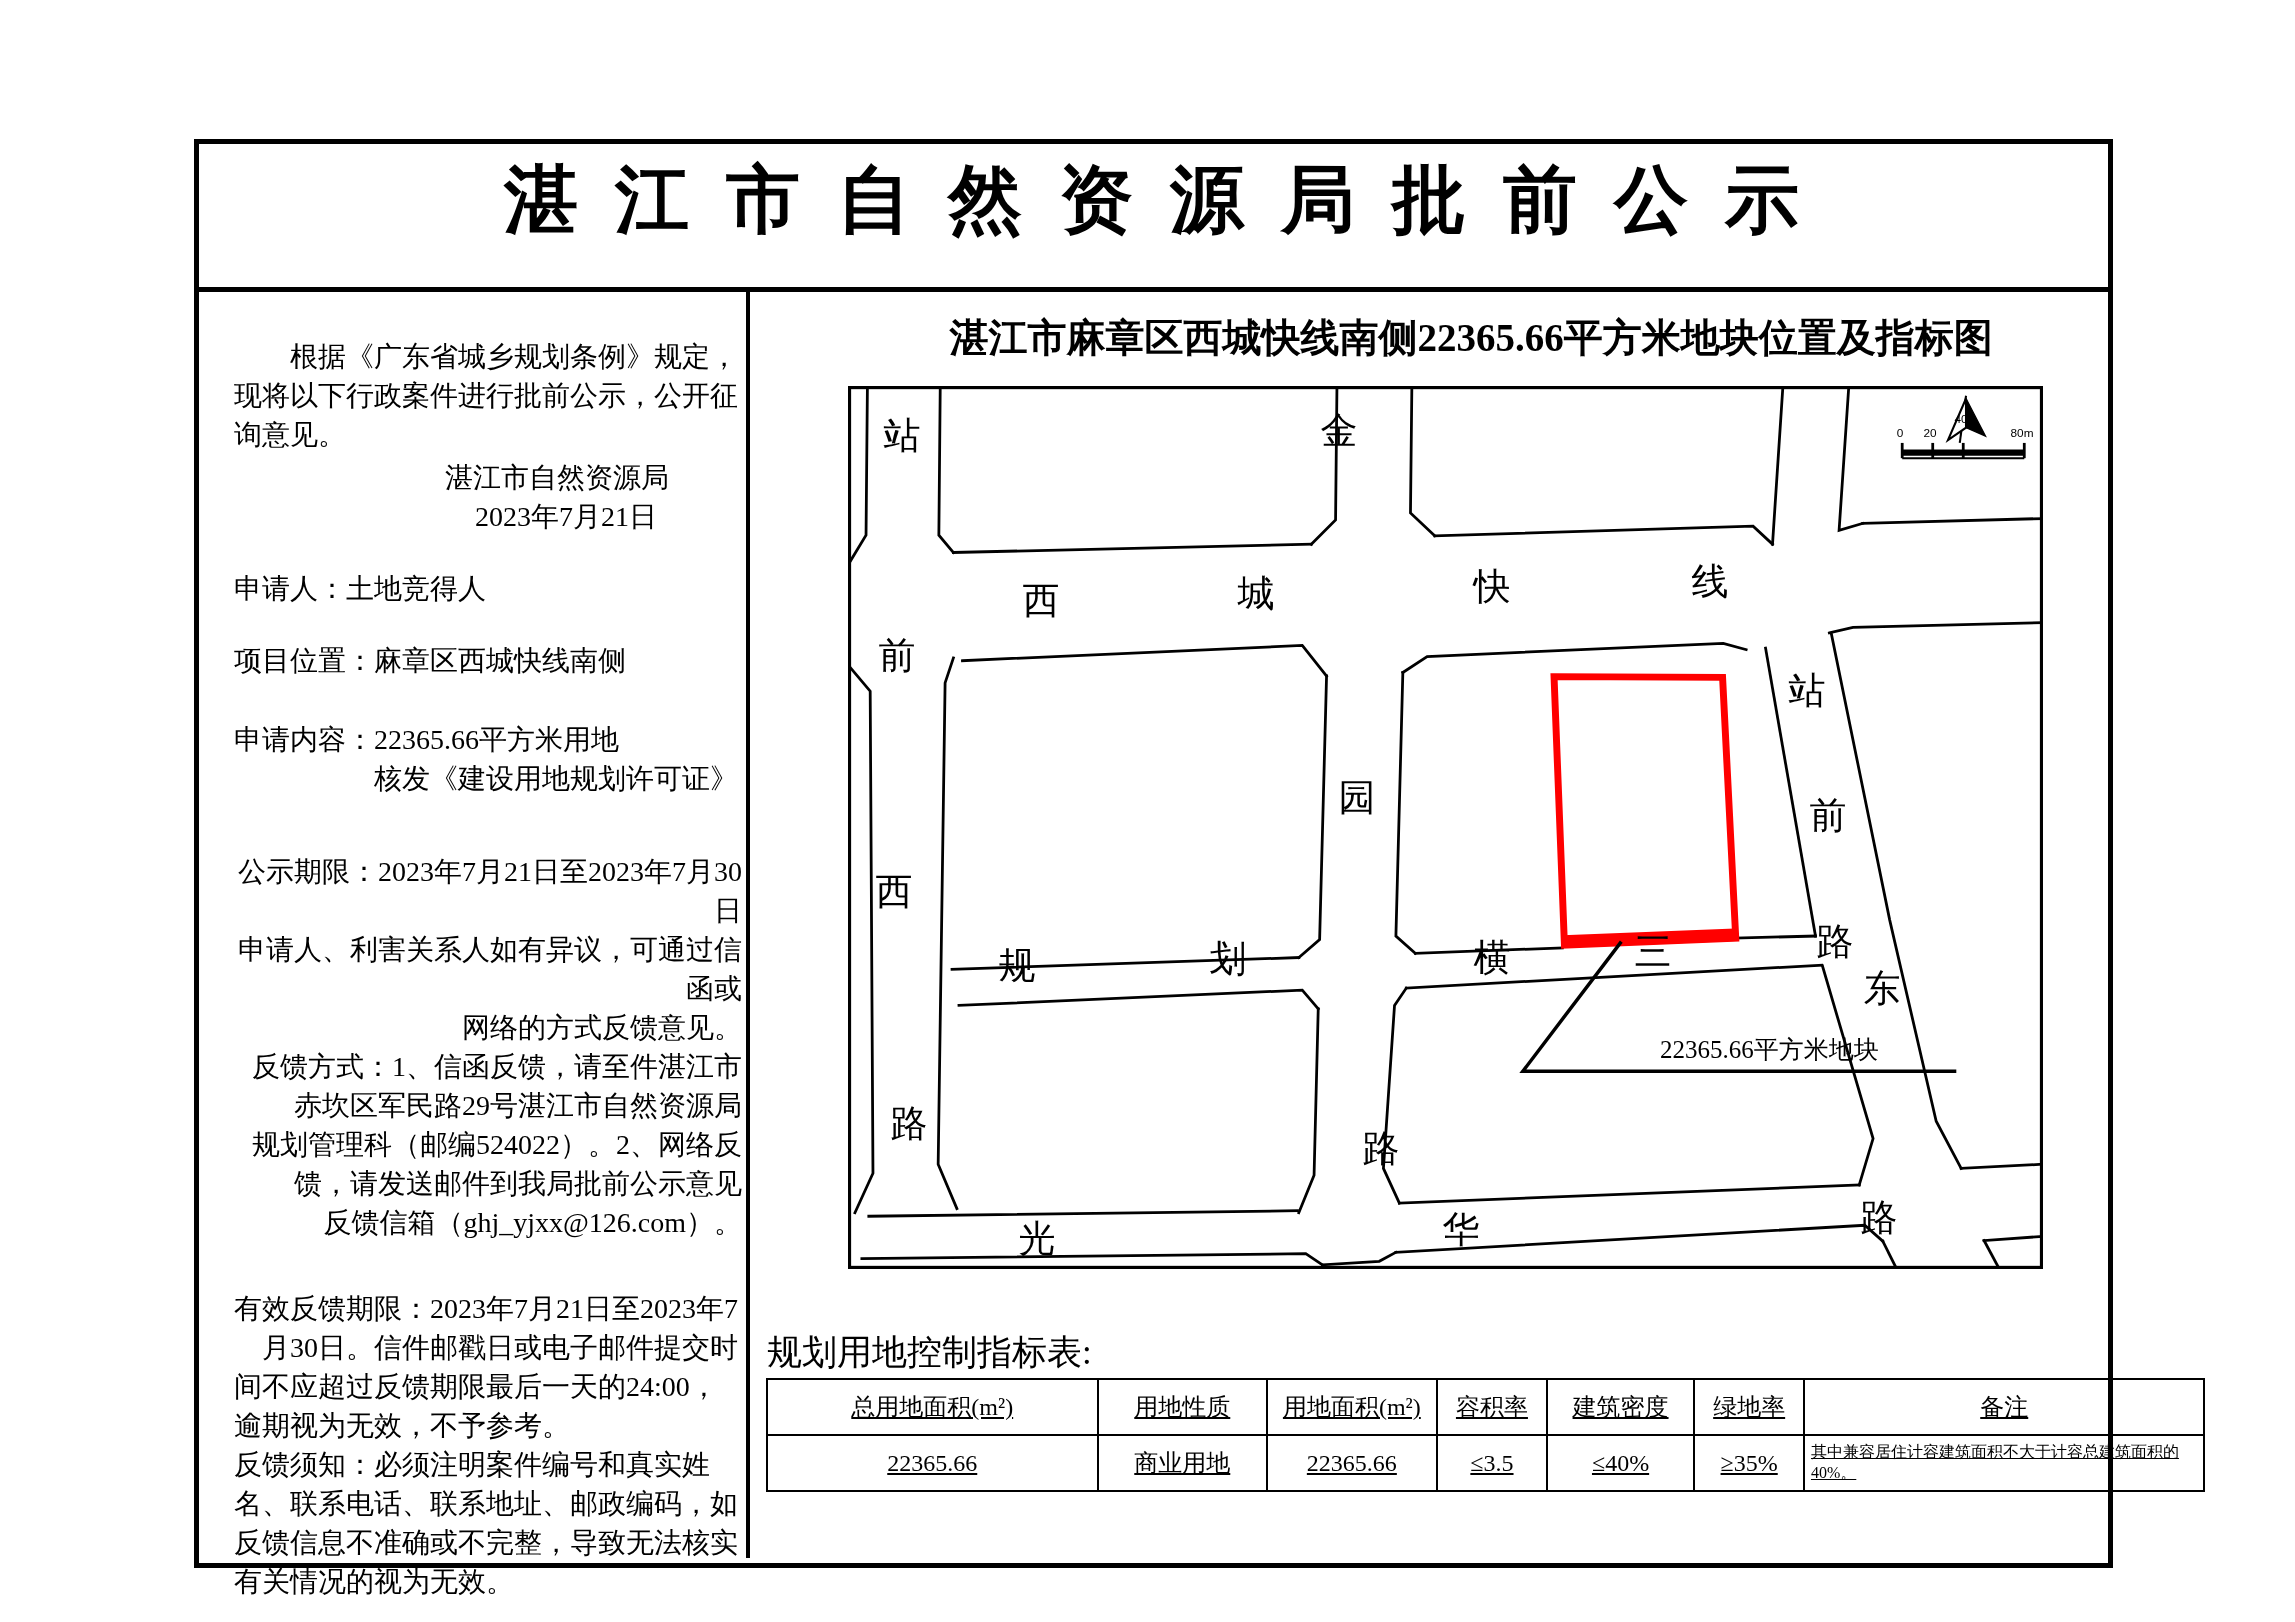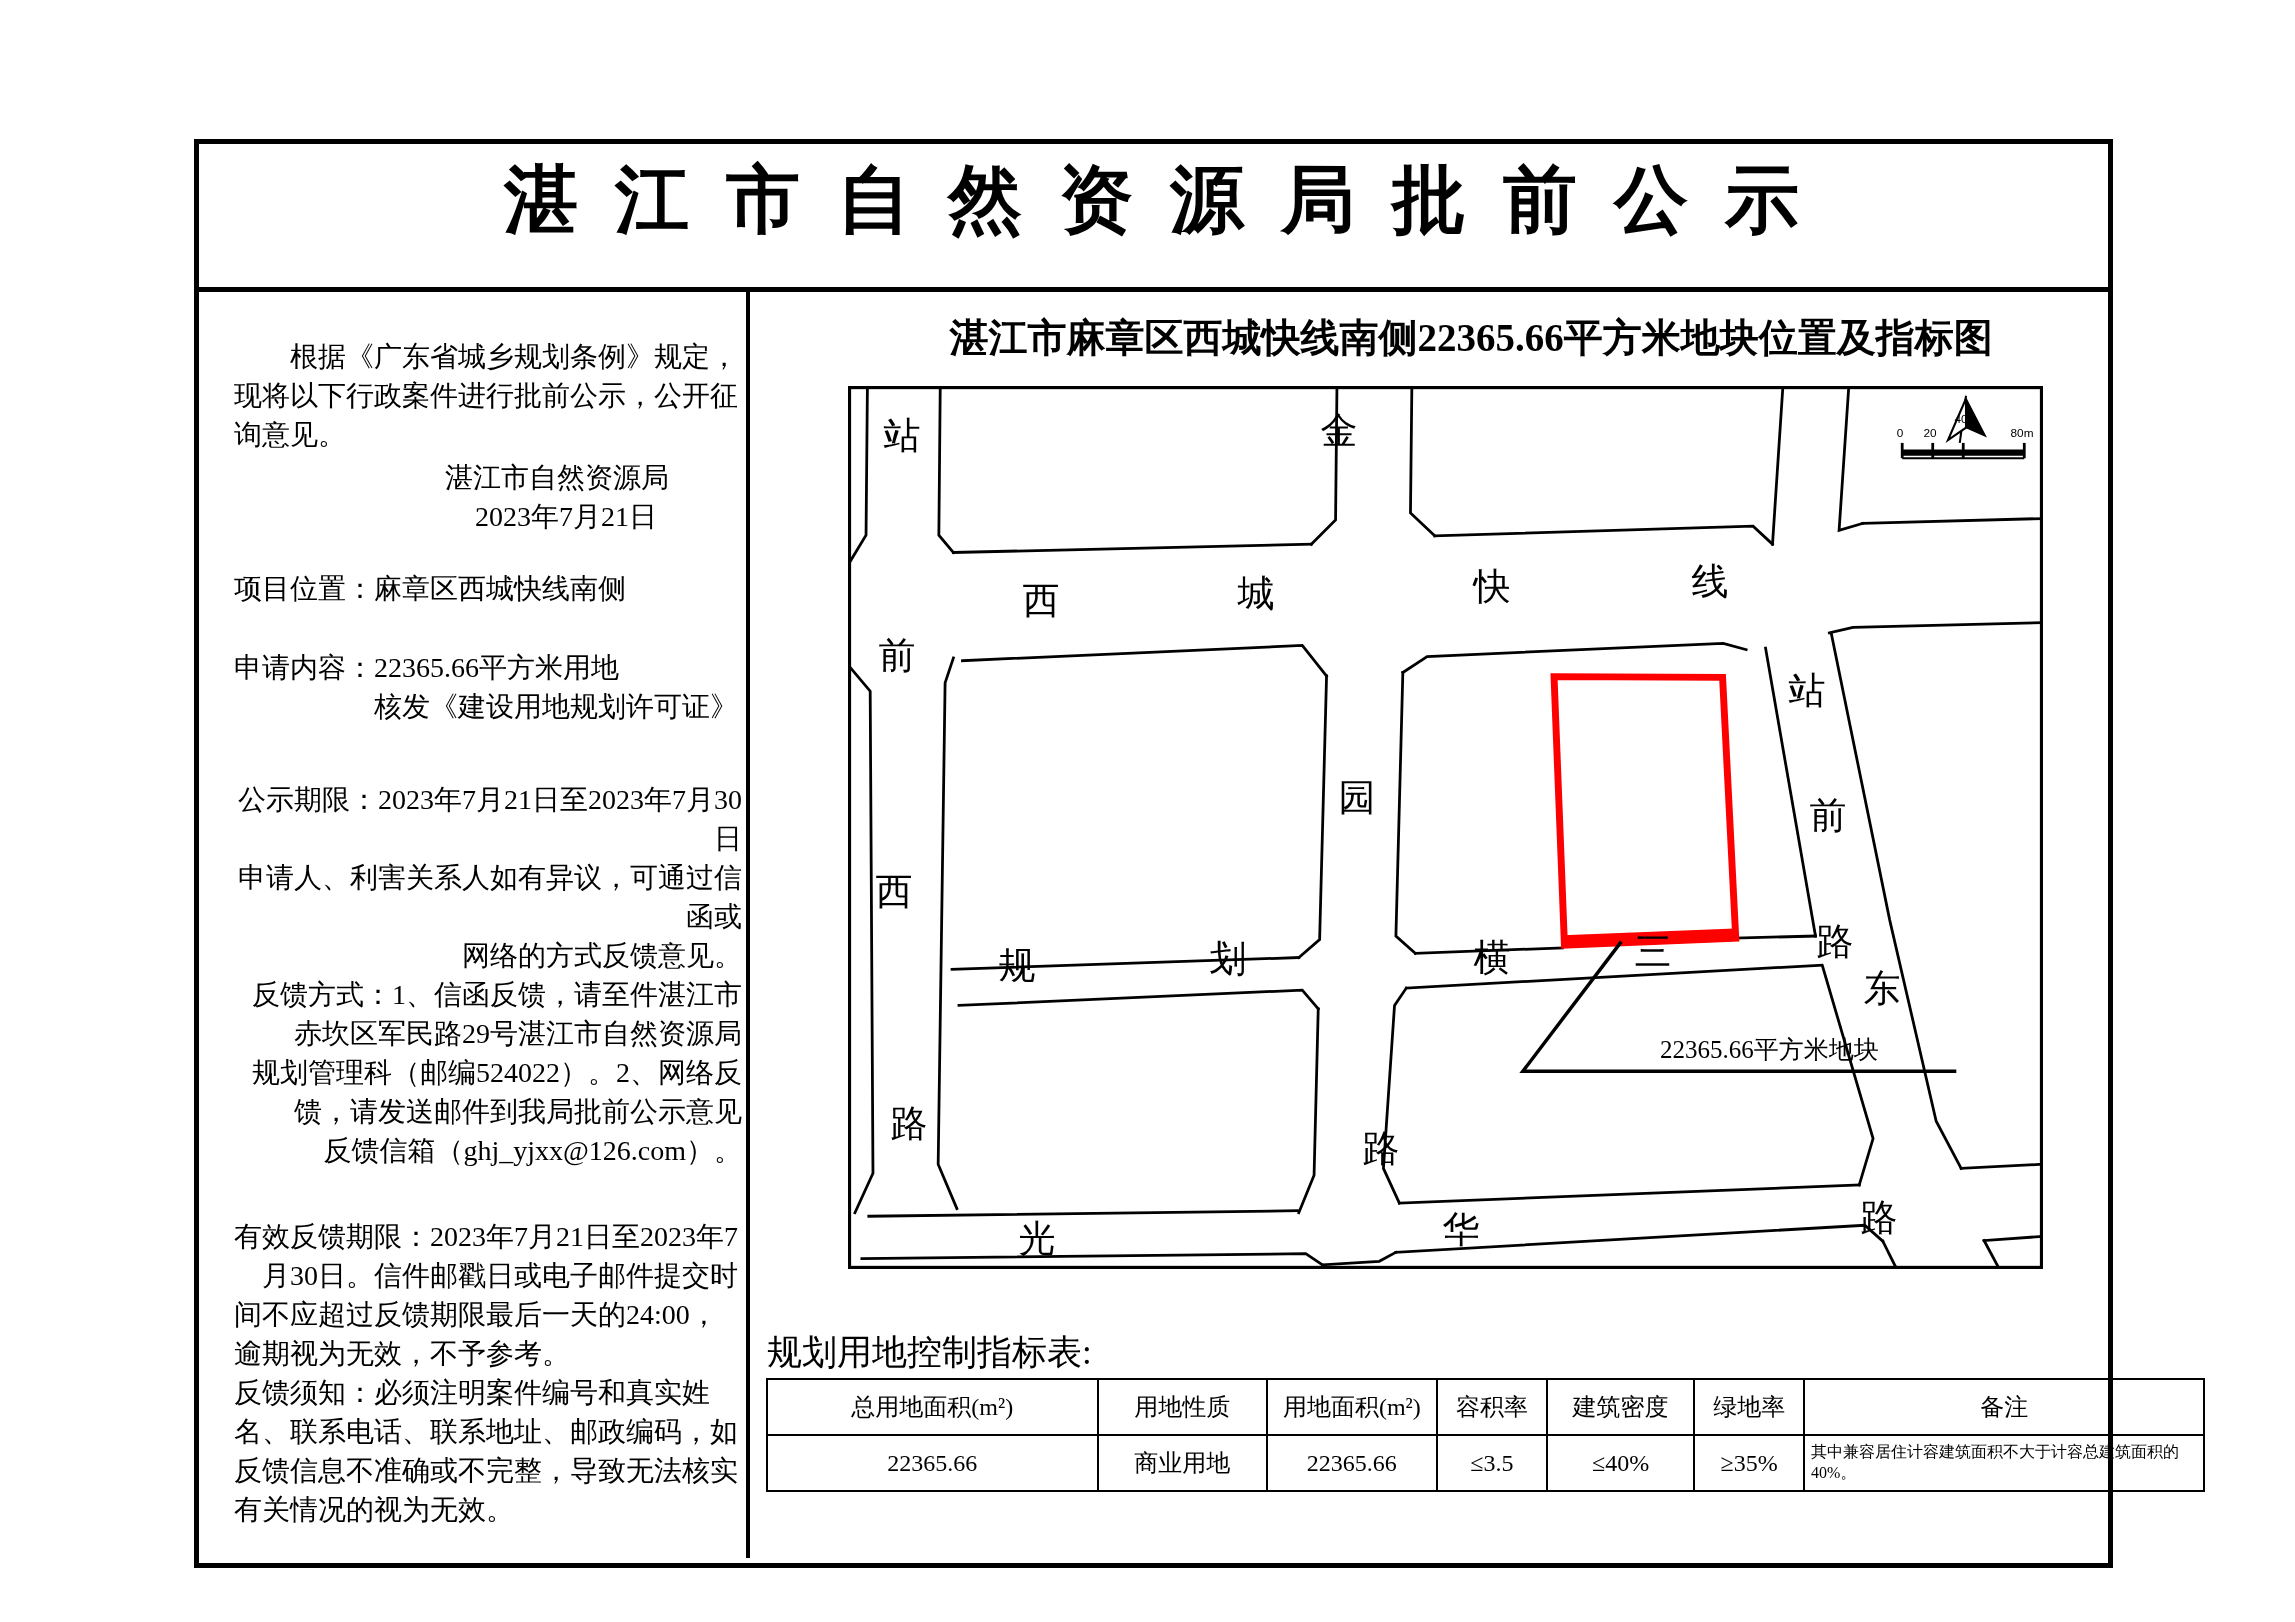--- a/index.html
+++ b/index.html
@@ -52,21 +52,21 @@
   }
   .scale-num{
     position:absolute;transform:translate(-50%,0);font-size:11.8px;
     font-family:"Liberation Sans","DejaVu Sans",sans-serif;white-space:nowrap;
   }
   .table-caption{
     position:absolute;left:767px;top:1329px;font-size:35px;white-space:nowrap;
   }
   .indicator-table{
     position:absolute;left:766px;top:1378px;width:1439px;height:114px;
-    border-collapse:collapse;table-layout:fixed;
+    border-collapse:collapse;table-layout:fixed;text-decoration:underline;
   }
   .indicator-table th,.indicator-table td{
     border:2.8px solid #000;text-align:center;vertical-align:middle;
     font-weight:normal;font-size:24px;padding:0 2.8px;overflow:hidden;
   }
   .indicator-table tr{height:55px;}
   .indicator-table td.remark,.indicator-table th.remark{font-size:16px;text-align:left;padding:0 5.5px;}
   .indicator-table th.remark{font-size:24px;text-align:center;}
 </style>
 </head>
@@ -79,20 +79,21 @@
   <h1 class="main-title">湛江市自然资源局批前公示</h1>
   <div class="title-rule"></div>
   <div class="v-divider"></div>
 
   <div class="left-panel">
     <p class="blk intro">　　根据《广东省城乡规划条例》规定，
 现将以下行政案件进行批前公示，公开征
 询意见。</p>
     <p class="blk agency">湛江市自然资源局</p>
     <p class="blk date">2023年7月21日</p>
+    <p class="blk gap-a">申请人：土地竞得人</p>
     <p class="blk gap-b">项目位置：麻章区西城快线南侧</p>
     <p class="blk gap-c">申请内容：22365.66平方米用地
 　　　　　核发《建设用地规划许可证》</p>
     <p class="blk gap-d">公示期限：2023年7月21日至2023年7月30日
 申请人、利害关系人如有异议，可通过信函或
 网络的方式反馈意见。
 反馈方式：1、信函反馈，请至件湛江市
 赤坎区军民路29号湛江市自然资源局
 规划管理科（邮编524022）。2、网络反
 馈，请发送邮件到我局批前公示意见

